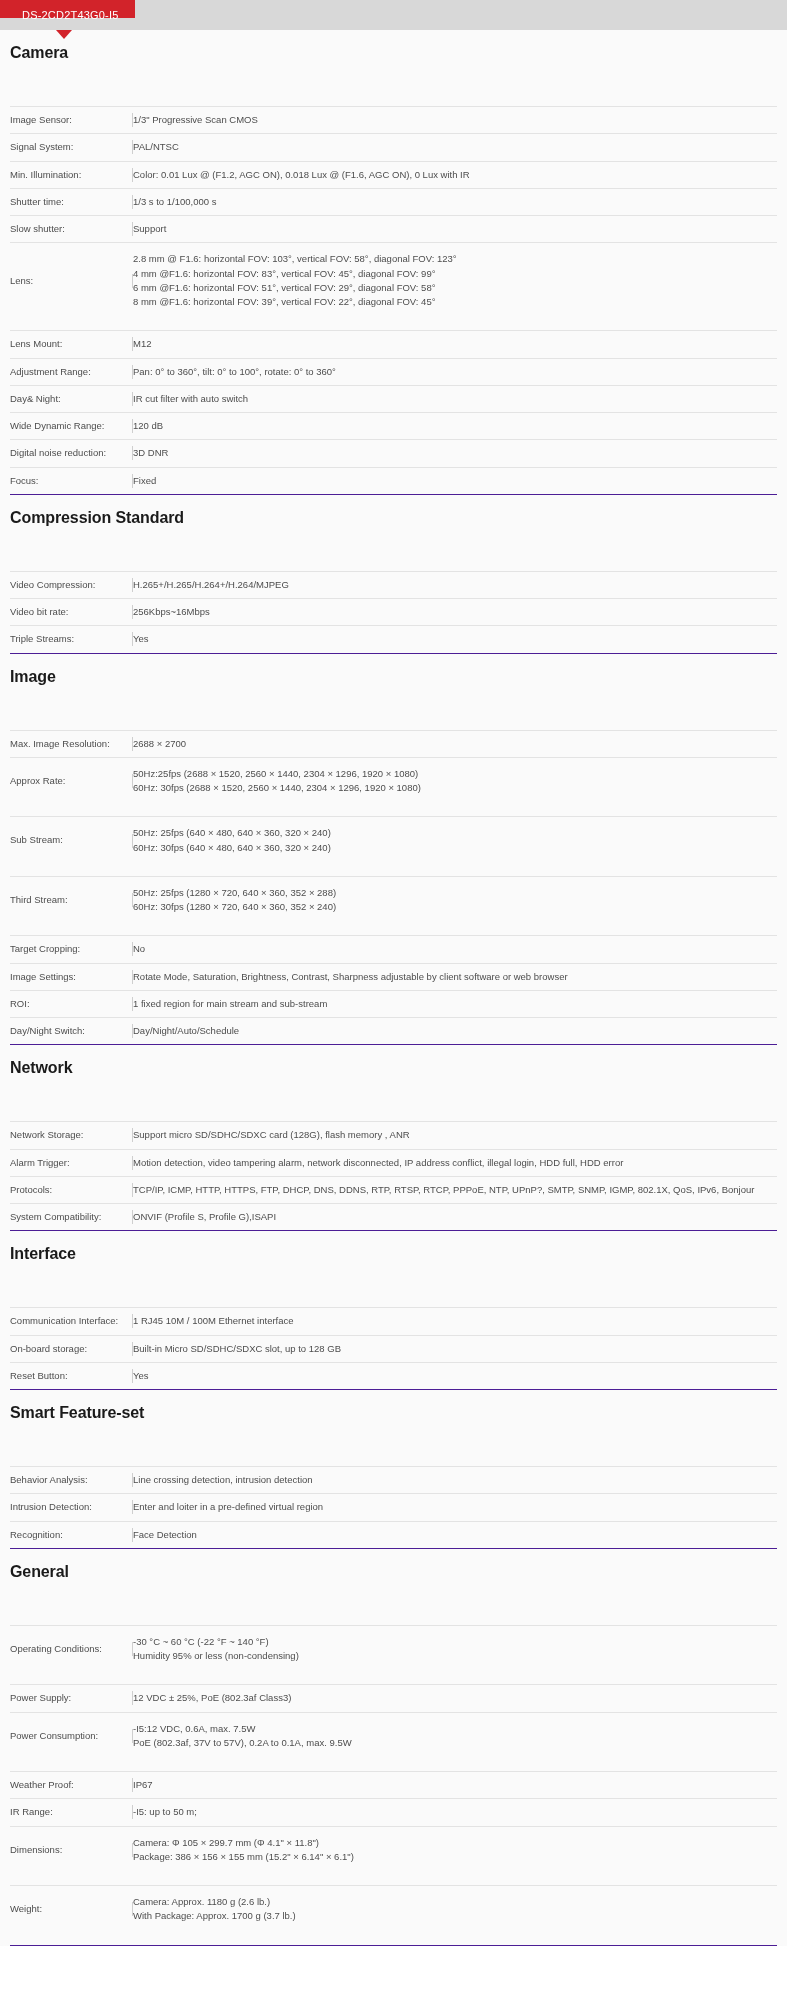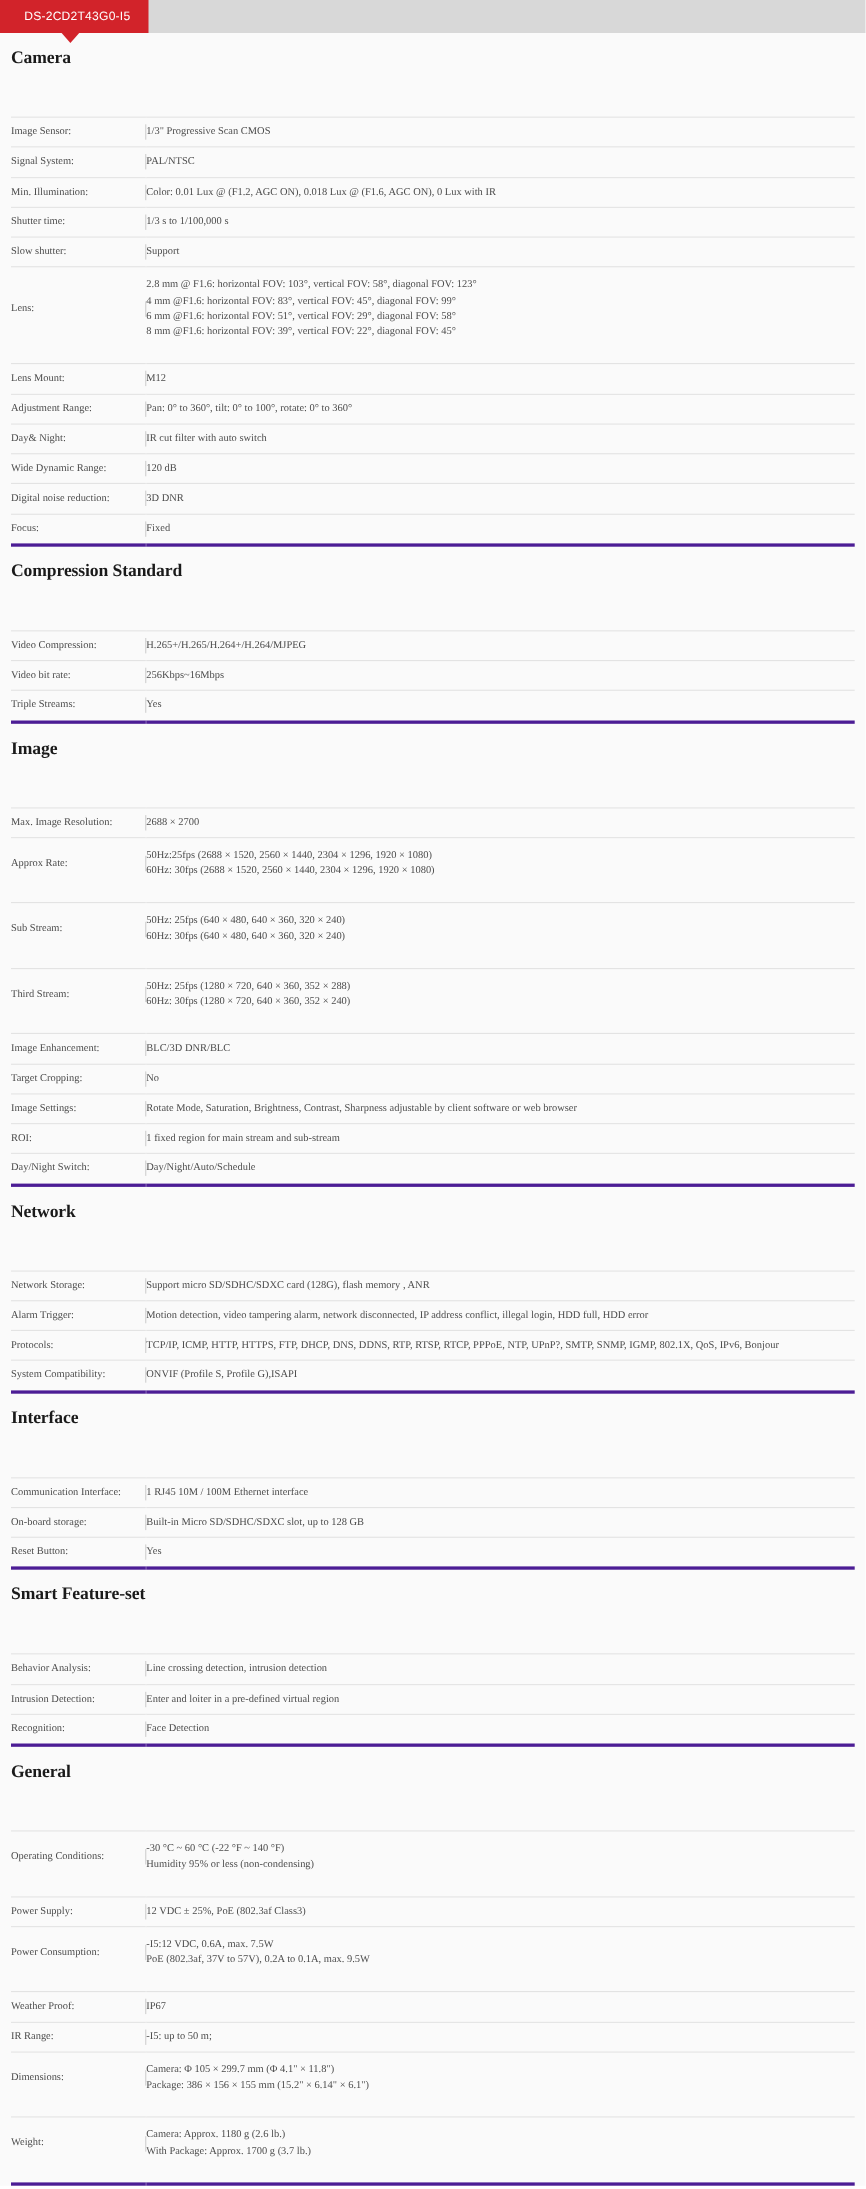--- a/index.html
+++ b/index.html
@@ -17,60 +17,60 @@
     background: #d8d8d8;
     margin-left: 0;
   }
   .tab {
     display: inline-block;
     background: #d2232a;
     color: #ffffff;
     font-size: 11px;
     line-height: 30px;
     padding: 0 16px 12px 22px;
-    height: 30px;
+    height: 18px;
     letter-spacing: 0.2px;
     white-space: nowrap;
   }
   .tab-arrow {
     position: absolute;
     left: 56px;
     top: 30px;
     width: 0; height: 0;
     border-left: 8px solid transparent;
     border-right: 8px solid transparent;
     border-top: 9px solid #d2232a;
   }
 
   
   .sheet {
     background: #fafafa;
     padding: 0 0 0 0;
   }
-  .inner { padding: 0 10px 0 10px; font-family: Liberation Serif, serif; }
+  .inner { padding: 0 10px 0 10px; }
 
   
   h2.section-title {
     font-size: 16px;
     font-weight: bold;
     color: #1a1a1a;
     padding: 14px 0 13px 0;
     margin: 0;
     letter-spacing: -0.1px;
   }
 
   
   table.spec {
     width: 100%;
     border-collapse: collapse;
     table-layout: fixed;
     margin-top: 31px;
   }
   table.spec tr { border-top: 1px solid #e3e3e3; }
-  table.spec tr:last-child { border-bottom: 3px solid #4c1d95; }
+  table.spec tr:last-child { border-bottom: 1px solid #4c1d95; }
   table.spec td {
     font-size: 9.5px;
     color: #4d4d4d;
     vertical-align: middle;
     padding: 6px 0;
     line-height: 1.5;
   }
   td.k {
     width: 122px;
     padding-right: 6px;
@@ -250,27 +250,20 @@
           </tr>
           <tr class="tall">
             <td class="k">Third Stream:</td>
             <td class="sep">
               <span></span>
             </td>
             <td class="v">50Hz: 25fps (1280 × 720, 640 × 360, 352 × 288)
 60Hz: 30fps (1280 × 720, 640 × 360, 352 × 240)</td>
           </tr>
           <tr>
-            <td class="k">Image Enhancement:</td>
-            <td class="sep">
-              <span></span>
-            </td>
-            <td class="v">BLC/3D DNR/BLC</td>
-          </tr>
-          <tr>
             <td class="k">Target Cropping:</td>
             <td class="sep">
               <span></span>
             </td>
             <td class="v">No</td>
           </tr>
           <tr>
             <td class="k">Image Settings:</td>
             <td class="sep">
               <span></span>

